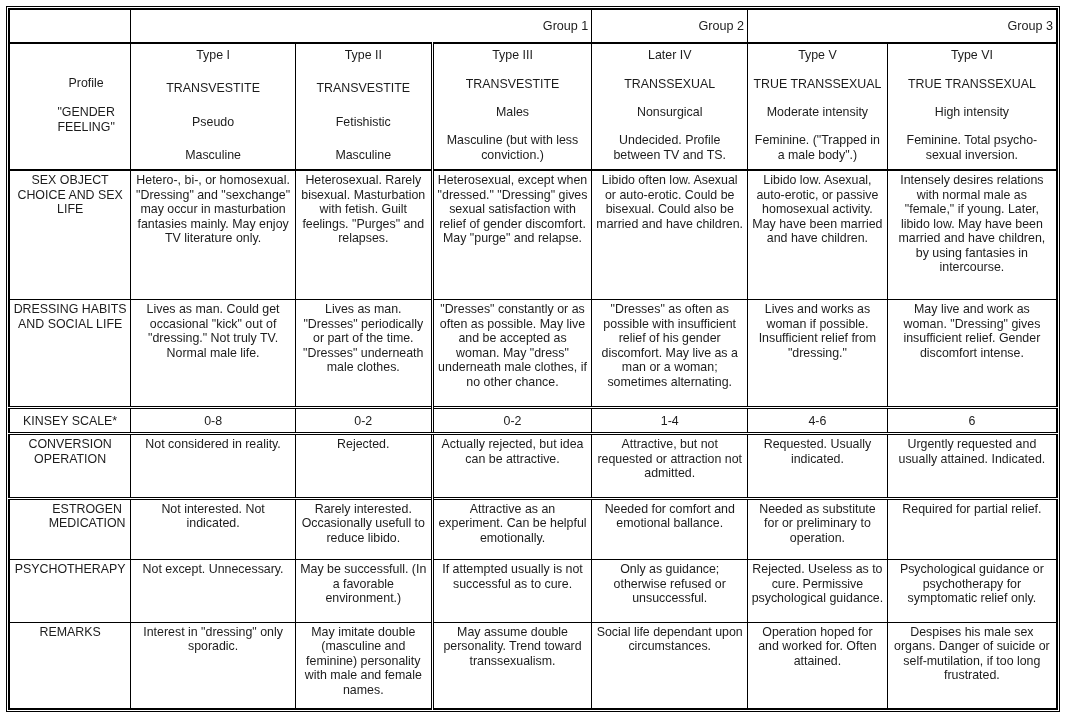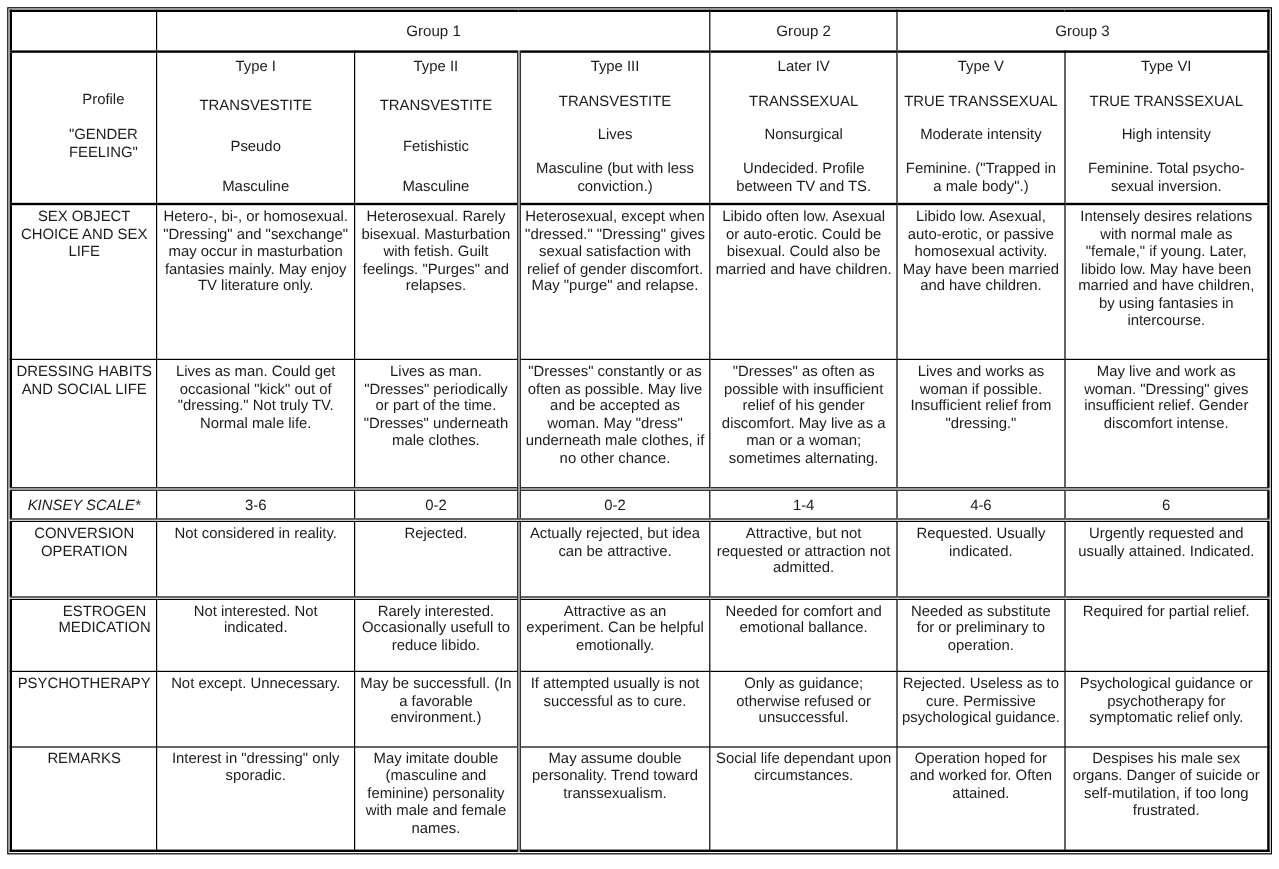--- a/index.html
+++ b/index.html
@@ -27,21 +27,21 @@
   }
   
   tr.r-title td{
     border-bottom:2px solid #000;
     font-weight:bold;font-style:italic;font-size:14.6px;line-height:1.3;
     vertical-align:middle;padding:3px 0;
   }
   
   tr.r-groups td{
     border-bottom:2px solid #000;
-    vertical-align:middle;font-size:12.6px;
+    vertical-align:middle;font-size:12.6px;text-align:right;
   }
   
   tr.r-profile td{border-bottom:2px solid #000;padding:0;}
   .stack4{
     display:flex;flex-direction:column;justify-content:space-between;
     height:114px;padding:4px 3px 2px 3px;
   }
   .stack4 .ln{min-height:14px;}
   
   tr.r-kinsey td{border-top:3px double #000;border-bottom:3px double #000;vertical-align:middle;padding:1px 3px;}
@@ -97,21 +97,21 @@
           <div class="ln">Type II</div>
           <div class="ln">TRANSVESTITE</div>
           <div class="ln">Fetishistic</div>
           <div class="ln">Masculine</div>
         </div>
       </td>
       <td class="dbl-left">
         <div class="stack4">
           <div class="ln">Type III</div>
           <div class="ln">TRANSVESTITE</div>
-          <div class="ln">Lives</div>
+          <div class="ln">Males</div>
           <div class="ln">Masculine (but with less conviction.)</div>
         </div>
       </td>
       <td>
         <div class="stack4">
           <div class="ln">Later IV</div>
           <div class="ln">TRANSSEXUAL</div>
           <div class="ln">Nonsurgical</div>
           <div class="ln">Undecided. Profile between TV and TS.</div>
         </div>
@@ -148,22 +148,22 @@
       <td style="height:98px;" class="rowhdr">DRESSING HABITS AND SOCIAL LIFE</td>
       <td>Lives as man. Could get occasional "kick" out of "dressing." Not truly TV. Normal male life.</td>
       <td>Lives as man. "Dresses" periodically or part of the time. "Dresses" underneath male clothes.</td>
       <td class="dbl-left">"Dresses" constantly or as often as possible. May live and be accepted as woman. May "dress" underneath male clothes, if no other chance.</td>
       <td>"Dresses" as often as possible with insufficient relief of his gender discomfort. May live as a man or a woman; sometimes alternating.</td>
       <td>Lives and works as woman if possible. Insufficient relief from "dressing."</td>
       <td>May live and work as woman. "Dressing" gives insufficient relief. Gender discomfort intense.</td>
     </tr>
 
     <tr class="r-kinsey">
-      <td style="height:20px;font-style:italic;">KINSEY SCALE*</td>
-      <td>3-6</td>
+      <td style="height:20px;">KINSEY SCALE*</td>
+      <td>0-8</td>
       <td>0-2</td>
       <td class="dbl-left">0-2</td>
       <td>1-4</td>
       <td>4-6</td>
       <td>6</td>
     </tr>
 
     <tr>
       <td style="height:55px;" class="rowhdr">CONVERSION OPERATION</td>
       <td>Not considered in reality.</td>

